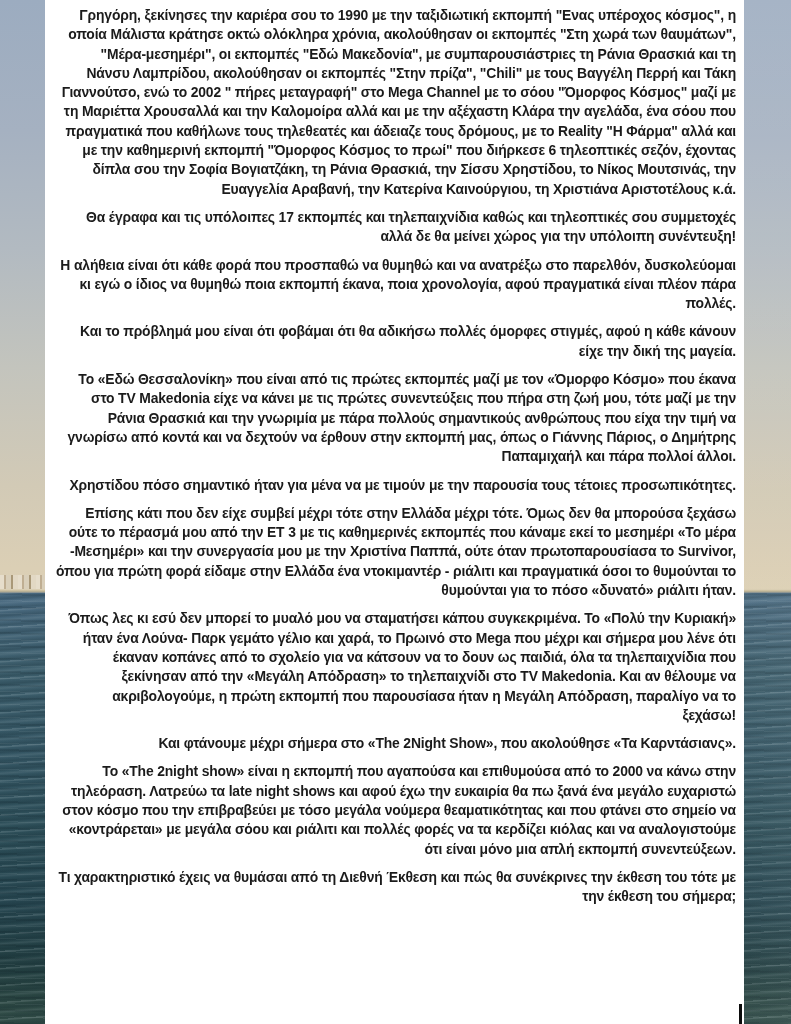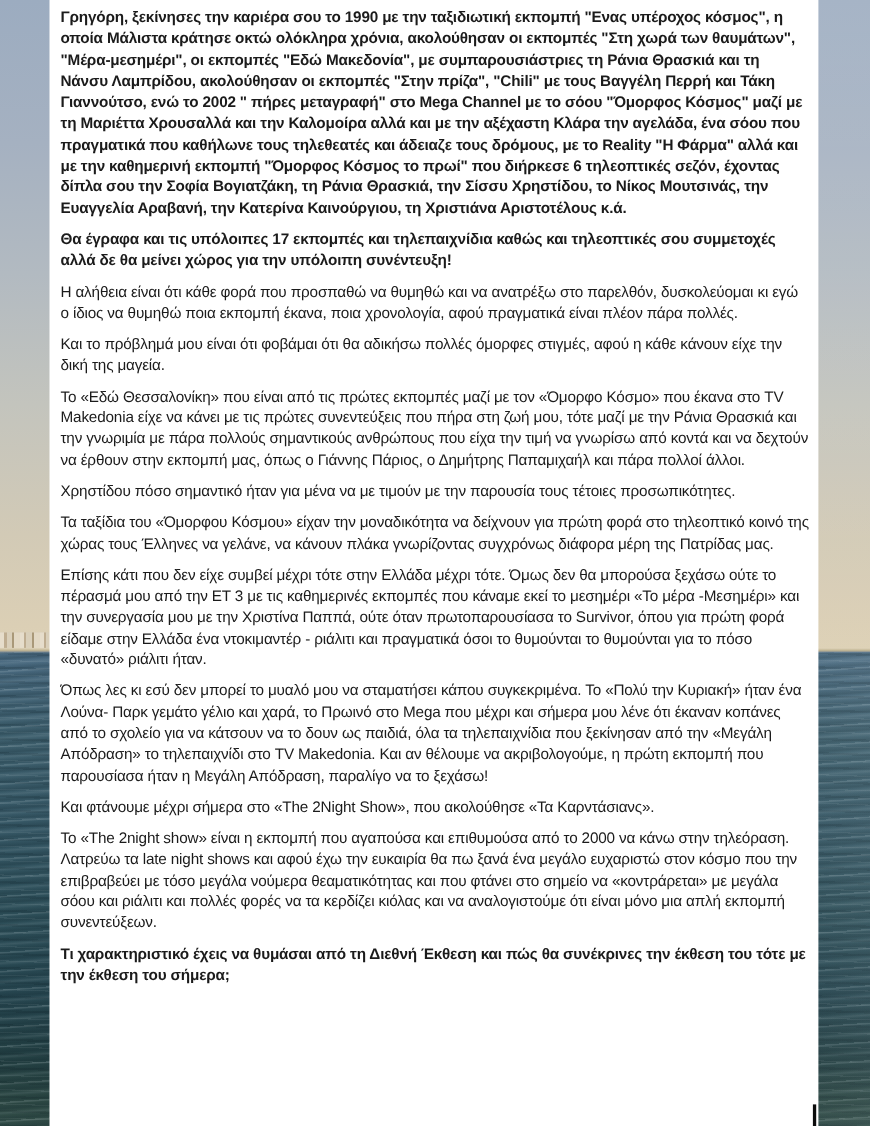--- a/index.html
+++ b/index.html
@@ -54,25 +54,26 @@
     background:linear-gradient(90deg, rgba(255,255,255,0) 0%, rgba(200,215,218,0.10) 100%);
   }
   .edge-tick{
     position:absolute;left:739px;top:1004px;width:3px;height:20px;background:#0c0c0c;
   }
   
   .page{
     position:absolute;left:45px;top:0;width:699px;height:1024px;
     background:#ffffff;box-sizing:border-box;
     padding:6px 8px 0 10px;
+    text-align:right;
   }
   .doc{color:#1b1b1b;font-size:13.9px;line-height:19.3px;letter-spacing:-0.15px;}
   .doc p{margin:0 0 9px 0;}
   .doc p.q{font-weight:700;}
-  .doc p.a{font-weight:400;}
+  .doc p.a{font-weight:700;}
   .doc p.no-gap{margin-bottom:0;}
 </style>
 </head>
 <body>
 
 <div class="photo">
   <div class="sky"></div>
   <div class="sky-right-light"></div>
   <div class="city"></div>
   <div class="horizon"></div>
@@ -81,21 +82,20 @@
 </div>
 
 <div class="page">
   <div class="doc">
     <p class="q">Γρηγόρη, ξεκίνησες την καριέρα σου το 1990 με την ταξιδιωτική εκπομπή "Ενας υπέροχος κόσμος", η οποία Μάλιστα κράτησε οκτώ ολόκληρα χρόνια, ακολούθησαν οι εκπομπές "Στη χωρά των θαυμάτων", "Μέρα-μεσημέρι", οι εκπομπές "Εδώ Μακεδονία", με συμπαρουσιάστριες τη Ράνια Θρασκιά και τη Νάνσυ Λαμπρίδου, ακολούθησαν οι εκπομπές "Στην πρίζα", "Chili" με τους Βαγγέλη Περρή και Τάκη Γιαννούτσο, ενώ το 2002 " πήρες μεταγραφή" στο Mega Channel με το σόου "Όμορφος Κόσμος" μαζί με τη Μαριέττα Χρουσαλλά και την Καλομοίρα αλλά και με την αξέχαστη Κλάρα την αγελάδα, ένα σόου που πραγματικά  που καθήλωνε τους τηλεθεατές και άδειαζε τους δρόμους, με το Reality "Η Φάρμα" αλλά και με την  καθημερινή εκπομπή "Όμορφος Κόσμος το πρωί" που διήρκεσε 6  τηλεοπτικές σεζόν, έχοντας δίπλα σου την Σοφία Βογιατζάκη, τη Ράνια Θρασκιά, την Σίσσυ  Χρηστίδου, το Νίκος Μουτσινάς, την Ευαγγελία Αραβανή, την Κατερίνα Καινούργιου, τη Χριστιάνα Αριστοτέλους κ.ά.</p>
     <p class="q">Θα έγραφα και τις υπόλοιπες 17 εκπομπές και τηλεπαιχνίδια καθώς και τηλεοπτικές σου συμμετοχές αλλά δε θα μείνει χώρος για την υπόλοιπη συνέντευξη!</p>
     <p class="a">Η αλήθεια είναι ότι κάθε φορά που προσπαθώ να θυμηθώ και να ανατρέξω στο παρελθόν, δυσκολεύομαι κι εγώ ο ίδιος να θυμηθώ ποια εκπομπή έκανα, ποια χρονολογία, αφού πραγματικά είναι πλέον πάρα  πολλές.</p>
     <p class="a">Και το πρόβλημά μου είναι ότι φοβάμαι ότι θα αδικήσω πολλές όμορφες στιγμές, αφού η κάθε κάνουν είχε την δική της μαγεία.</p>
     <p class="a">Το «Εδώ Θεσσαλονίκη» που είναι από τις πρώτες εκπομπές μαζί με τον «Όμορφο Κόσμο» που έκανα στο TV Makedonia είχε να κάνει με τις πρώτες συνεντεύξεις που πήρα στη ζωή μου, τότε μαζί με την Ράνια Θρασκιά και την γνωριμία με πάρα πολλούς σημαντικούς ανθρώπους που είχα την τιμή να γνωρίσω από κοντά και να δεχτούν να έρθουν στην εκπομπή μας, όπως ο Γιάννης Πάριος, ο Δημήτρης Παπαμιχαήλ και πάρα πολλοί άλλοι.</p>
     <p class="a">Χρηστίδου πόσο σημαντικό ήταν για μένα να με τιμούν με την παρουσία τους τέτοιες προσωπικότητες.</p>
-    <p class="a">Τα ταξίδια του «Όμορφου Κόσμου» είχαν την μοναδικότητα να δείχνουν για πρώτη φορά στο τηλεοπτικό κοινό της χώρας τους Έλληνες να γελάνε, να κάνουν πλάκα γνωρίζοντας συγχρόνως διάφορα μέρη της  Πατρίδας μας.</p>
     <p class="a">Επίσης κάτι που δεν είχε συμβεί μέχρι τότε στην Ελλάδα μέχρι τότε. Όμως δεν θα μπορούσα ξεχάσω ούτε το πέρασμά μου από την ΕΤ 3 με τις καθημερινές εκπομπές που κάναμε εκεί το μεσημέρι «Το μέρα -Μεσημέρι» και την συνεργασία μου με την Χριστίνα Παππά, ούτε όταν πρωτοπαρουσίασα το Survivor, όπου για πρώτη φορά είδαμε στην Ελλάδα ένα ντοκιμαντέρ - ριάλιτι και πραγματικά όσοι το θυμούνται το θυμούνται για το πόσο «δυνατό» ριάλιτι ήταν.</p>
     <p class="a">Όπως λες κι εσύ δεν μπορεί το μυαλό μου να σταματήσει κάπου συγκεκριμένα. Το «Πολύ την Κυριακή» ήταν ένα Λούνα- Παρκ γεμάτο γέλιο και χαρά, το Πρωινό στο Mega που μέχρι και σήμερα μου λένε ότι έκαναν κοπάνες από το σχολείο για να κάτσουν να το δουν ως παιδιά, όλα τα τηλεπαιχνίδια που ξεκίνησαν από την «Μεγάλη Απόδραση» το τηλεπαιχνίδι στο TV Makedonia. Και αν θέλουμε να ακριβολογούμε, η πρώτη εκπομπή που παρουσίασα ήταν η Μεγάλη Απόδραση, παραλίγο να το ξεχάσω!</p>
     <p class="a">Και φτάνουμε μέχρι σήμερα στο «The 2Night Show», που ακολούθησε «Τα Καρντάσιανς».</p>
     <p class="a">Το «The 2night show» είναι η εκπομπή που αγαπούσα και επιθυμούσα από το 2000 να κάνω στην τηλεόραση. Λατρεύω τα late night shows και αφού έχω την ευκαιρία θα πω ξανά ένα μεγάλο ευχαριστώ στον κόσμο που την επιβραβεύει με τόσο μεγάλα νούμερα θεαματικότητας και που φτάνει στο σημείο να «κοντράρεται» με μεγάλα σόου και ριάλιτι και πολλές φορές να τα κερδίζει κιόλας και να αναλογιστούμε ότι είναι μόνο μια απλή εκπομπή συνεντεύξεων.</p>
     <p class="q no-gap">Τι χαρακτηριστικό έχεις να θυμάσαι από τη Διεθνή Έκθεση και πώς θα συνέκρινες την έκθεση του τότε με την έκθεση του σήμερα;</p>
   </div>
 </div>
 
 <div class="edge-tick"></div>
 

